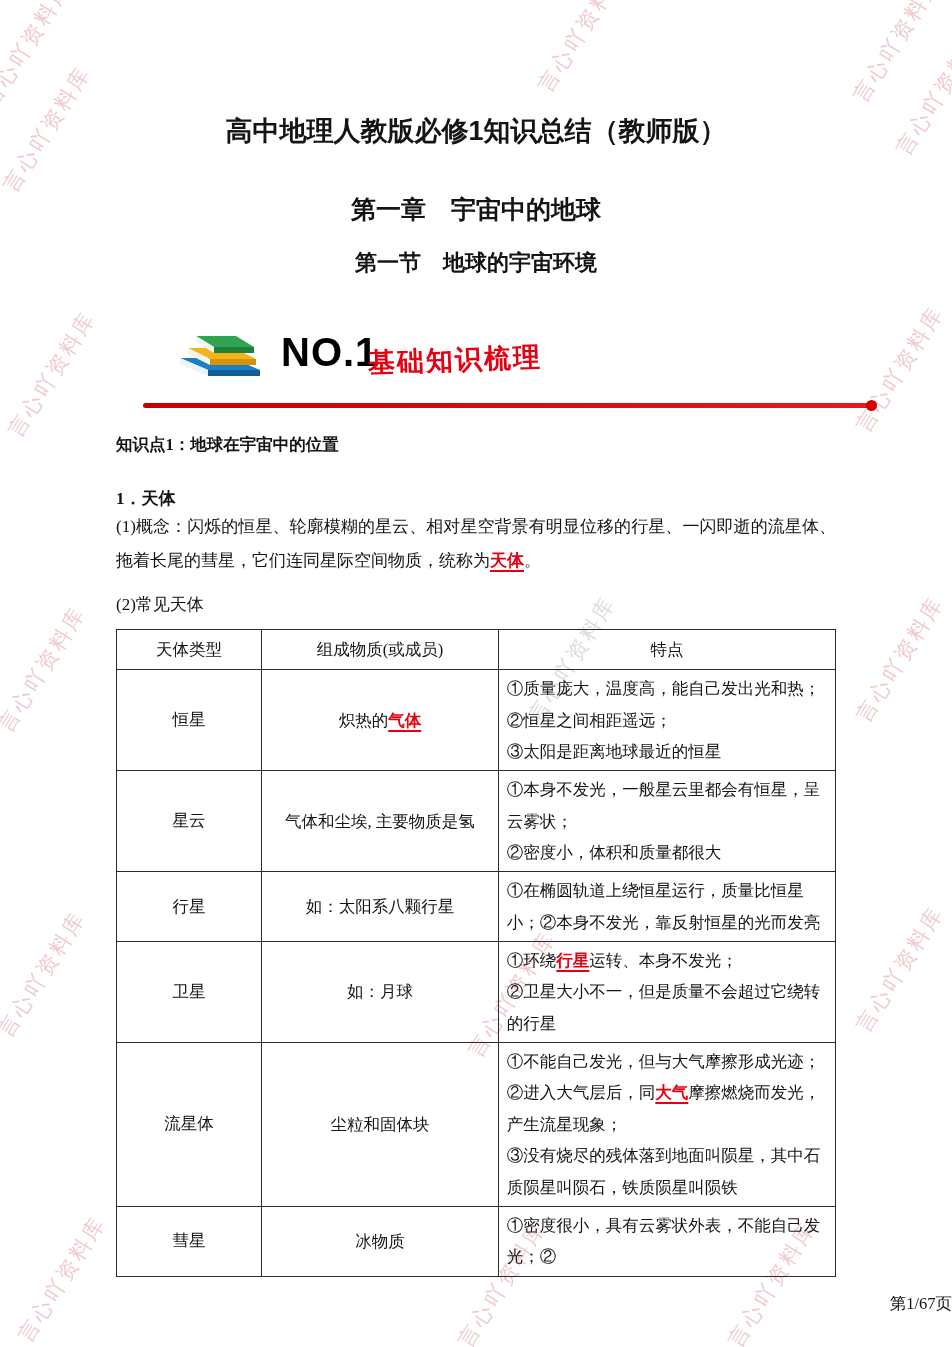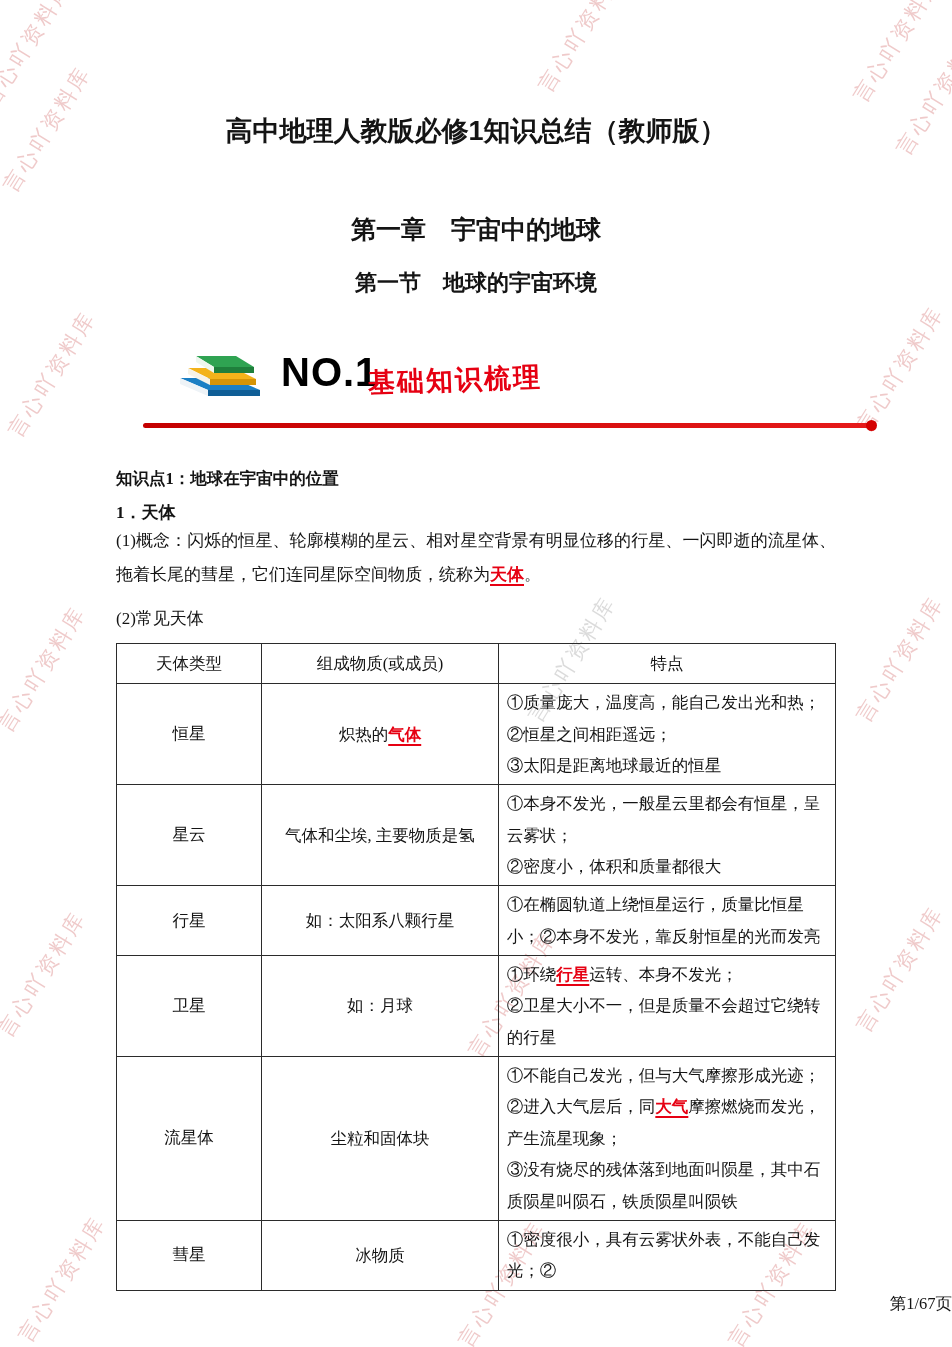--- a/index.html
+++ b/index.html
@@ -15,21 +15,21 @@
   .wm:nth-of-type(5){left:-20px;top:360px;} .wm:nth-of-type(6){left:828px;top:355px;}
   .wm:nth-of-type(7){left:-30px;top:655px;} .wm:nth-of-type(8){left:500px;top:645px;color:rgba(160,160,160,0.38);}
   .wm:nth-of-type(9){left:828px;top:645px;} .wm:nth-of-type(10){left:-30px;top:960px;}
   .wm:nth-of-type(11){left:440px;top:980px;} .wm:nth-of-type(12){left:828px;top:955px;}
   .wm:nth-of-type(13){left:-10px;top:1265px;} .wm:nth-of-type(14){left:430px;top:1270px;}
   .wm:nth-of-type(15){left:700px;top:1270px;} .wm:nth-of-type(16){left:868px;top:78px;}
 
   
   .title   { padding-top:113px; text-align:center; font-size:27px; font-weight:bold;
              font-family:"Liberation Sans","DejaVu Sans",sans-serif; }
-  .chapter { margin-top:64px; text-align:center; font-size:25px; font-weight:bold;
+  .chapter { margin-top:44px; text-align:center; font-size:25px; font-weight:bold;
              font-family:"Liberation Sans","DejaVu Sans",sans-serif; }
   .section { margin-top:22px; text-align:center; font-size:22px; font-weight:bold;
              font-family:"Liberation Sans","DejaVu Sans",sans-serif; }
 
   .content { width:720px; margin:0 auto; position:relative; }
 
   
   .banner { position:relative; height:92px; margin-top:38px; }
   .books-icon { position:absolute; left:58px; top:2px; }
   .no-label { position:absolute; left:165px; top:14px; font-size:40px; font-weight:bold;
@@ -37,22 +37,22 @@
               font-family:"Liberation Sans","DejaVu Sans",sans-serif; }
   .banner-title { position:absolute; left:252px; top:26px; font-size:27px; font-weight:bold;
               color:#e60012; letter-spacing:2px; transform:rotate(-2deg);
               font-family:"Liberation Sans","DejaVu Sans",sans-serif; }
   .banner-rule { position:absolute; left:27px; bottom:0; width:730px; height:5px;
               background:linear-gradient(to right,#c40000,#e61a1a); border-radius:3px; }
   .rule-dot { position:absolute; right:-4px; top:-3px; width:11px; height:11px;
               border-radius:50%; background:#d40000; }
 
   
-  .kp      { margin-top:40px; font-size:16.5px; font-weight:bold; }
-  .h-num   { margin-top:11px; font-size:17px; font-weight:bold; }
+  .kp      { margin-top:26px; font-size:16.5px; font-weight:bold; }
+  .h-num   { margin-top:31px; font-size:17px; font-weight:bold; }
   .para    { font-size:17px; line-height:34px; text-align:justify; }
   .h-sub   { margin-top:12px; font-size:17px; line-height:30px; }
 
   .hl { color:#e60012; font-weight:bold; text-decoration:underline;
         text-decoration-thickness:2px; text-underline-offset:4px; }
 
   
   table { margin-top:9px; width:720px; border-collapse:collapse; font-size:16.5px; }
   th, td { border:1px solid #2b2b2b; font-weight:normal; }
   th { padding:6px 4px; text-align:center; }

